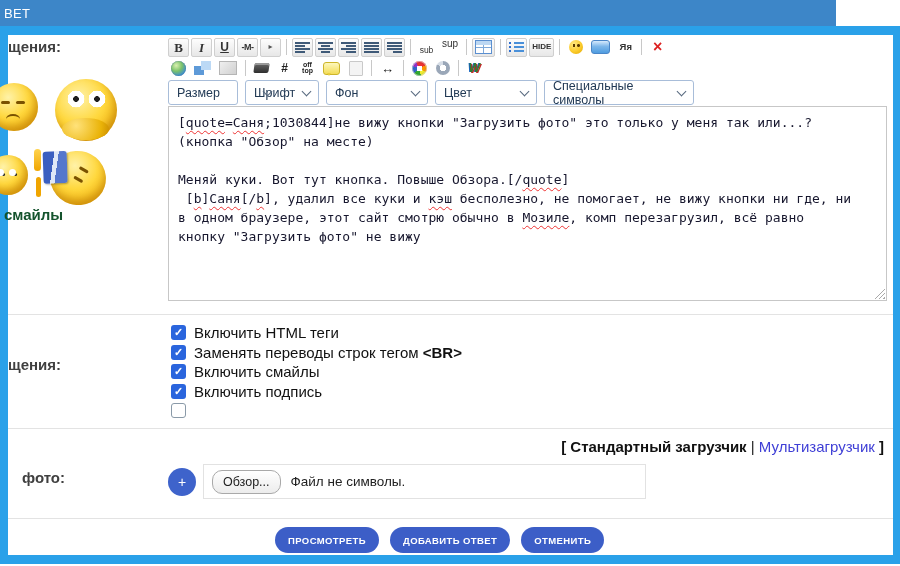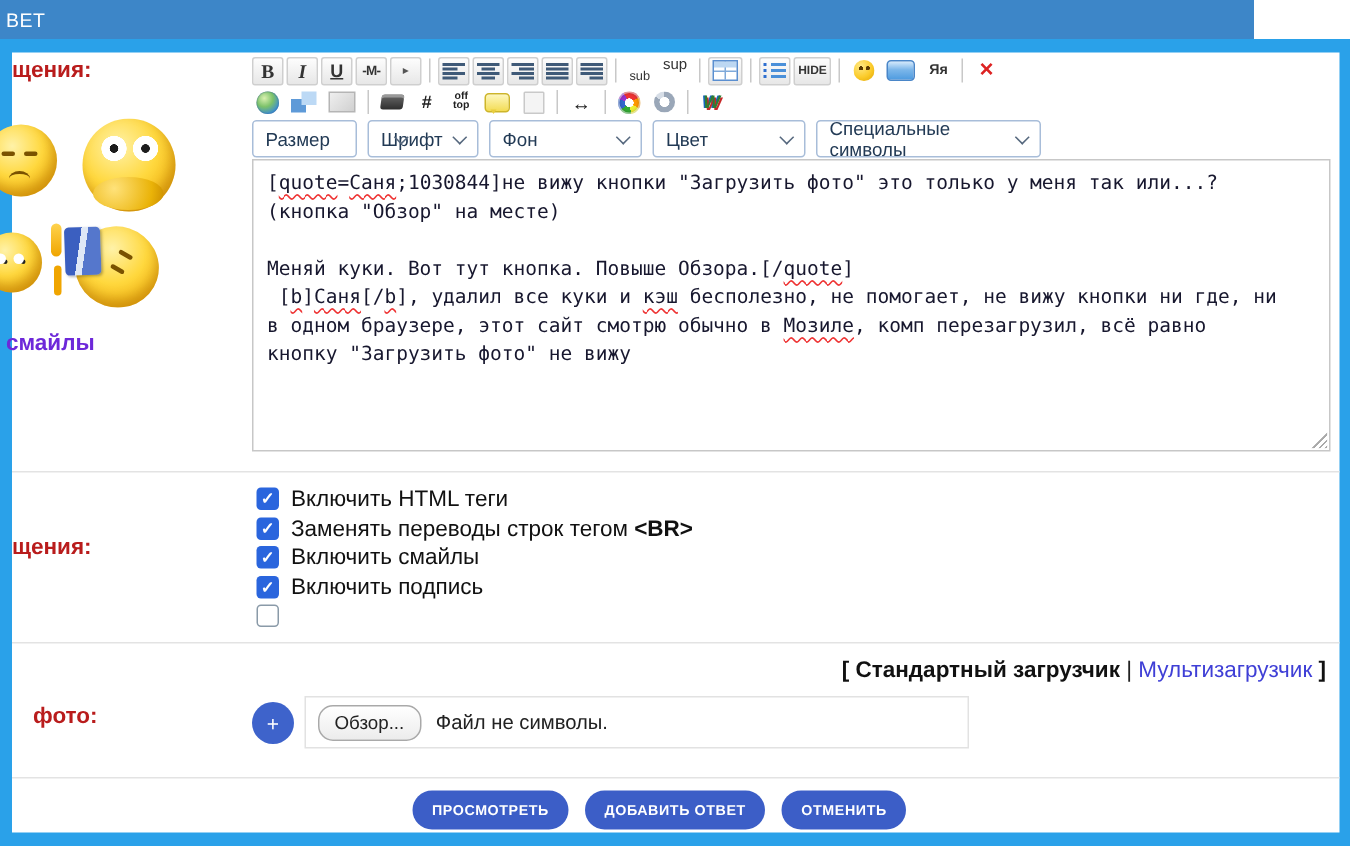--- a/index.html
+++ b/index.html
@@ -4,21 +4,21 @@
 <style>
   html,body{margin:0;padding:0;background:#fff;}
   .page{position:relative;width:900px;height:566px;overflow:hidden;background:#fff;
         font-family:"Liberation Sans",sans-serif;}
   
   .topbar{position:absolute;left:0;top:0;width:836px;height:26px;background:#3d86c8;}
   .ttl{position:absolute;left:4px;top:6px;color:#fff;font-size:13px;letter-spacing:.3px;}
   .frame{position:absolute;left:0;top:26px;width:900px;height:538px;box-sizing:border-box;
          background:#fff;border:9px solid #2aa1e9;border-left-width:8px;border-right-width:7px;}
   
-  .lbl{position:absolute;font-size:15px;font-weight:bold;color:#b91c1c;}
+  .lbl{position:absolute;font-size:15px;font-weight:bold;color:#404040;}
   #lbl-msg{left:0;top:3px;}
   #lbl-opt{left:0;top:321px;}
   #lbl-photo{left:14px;top:434px;}
   
   #smileys{position:absolute;left:-8px;top:44px;width:158px;height:126px;overflow:hidden;}
   .sm{position:absolute;border-radius:50%;cursor:pointer;
       background:radial-gradient(circle at 38% 30%,#fff2a8,#ffd83e 45%,#f2b411 78%,#cd8d00);
       box-shadow:inset -3px -5px 7px rgba(150,85,0,.35);}
   .smiley-sad{left:-10px;top:4px;width:48px;height:48px;}
   .smiley-sad::before{content:"";position:absolute;left:11px;top:18px;width:9px;height:2.5px;
@@ -35,21 +35,21 @@
   .smiley-exclaim::before{content:"";position:absolute;left:9px;top:14px;width:7px;height:7px;border-radius:50%;
       background:#fff;box-shadow:12px 0 0 #fff,3px 2px 0 -2px #222,15px 2px 0 -2px #222;}
   .smiley-exclaim::after{content:"";position:absolute;right:-13px;top:-6px;width:7px;height:22px;
       background:linear-gradient(#ffd34e,#f0a500);border-radius:4px;box-shadow:1px 27px 0 -1px #f0a500;}
   .smiley-books{left:50px;top:72px;width:56px;height:54px;transform:rotate(18deg);}
   .smiley-books::before{content:"";position:absolute;left:-9px;top:8px;width:24px;height:32px;border-radius:3px;
       background:linear-gradient(100deg,#3b5fc0 0 40%,#dfe8f6 40% 55%,#5577cc 55%);
       transform:rotate(-20deg);box-shadow:1px 1px 2px rgba(0,0,0,.3);}
   .smiley-books::after{content:"";position:absolute;left:26px;top:16px;width:10px;height:3px;background:#7a5200;
       border-radius:2px;box-shadow:0 11px 0 #7a5200;transform:rotate(12deg);}
-  #smlink{position:absolute;left:-4px;top:185px;font-size:15px;font-weight:bold;color:#6d28d9;cursor:pointer;}
+  #smlink{position:absolute;left:-4px;top:171px;font-size:15px;font-weight:bold;color:#14532d;cursor:pointer;}
   
   #tb1,#tb2{position:absolute;left:160px;display:flex;align-items:center;height:20px;}
   #tb1{top:2px;} #tb2{top:23px;}
   .tbtn{height:19px;min-width:21px;padding:0 2px;display:flex;align-items:center;justify-content:center;
         background:linear-gradient(#fdfdfd,#e7e7e7);border:1px solid #cfcfcf;border-radius:2px;
         margin-right:2px;box-sizing:border-box;cursor:pointer;}
   .tbtn.flat{border:none;background:none;padding:0 3px;}
   .tsep{width:1px;height:16px;background:#c8c8c8;margin:0 5px 0 3px;}
   .g{font-size:12px;color:#333;line-height:1;}
   .gb{font-family:"Liberation Serif",serif;font-weight:bold;font-size:13px;}

